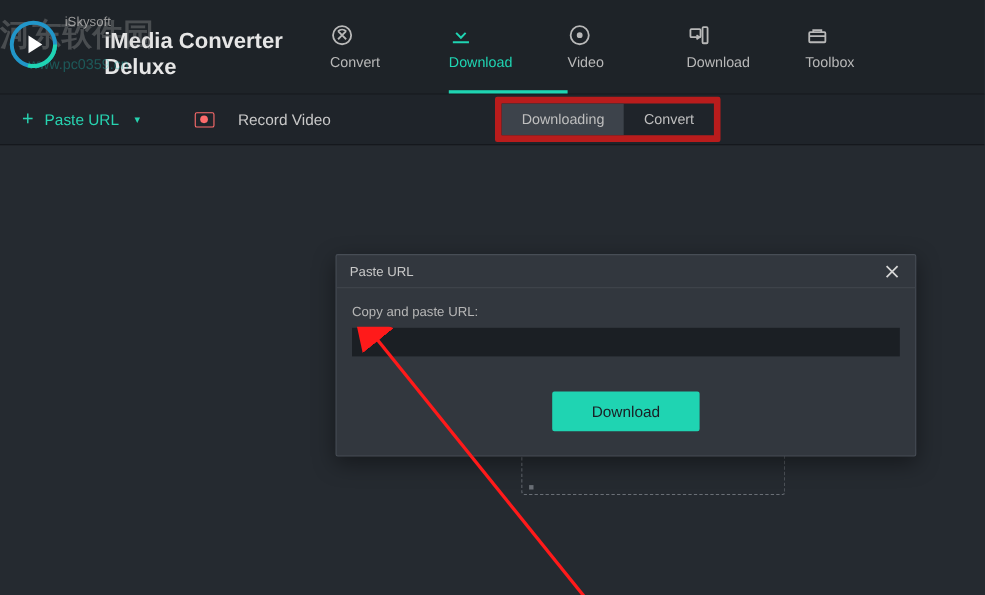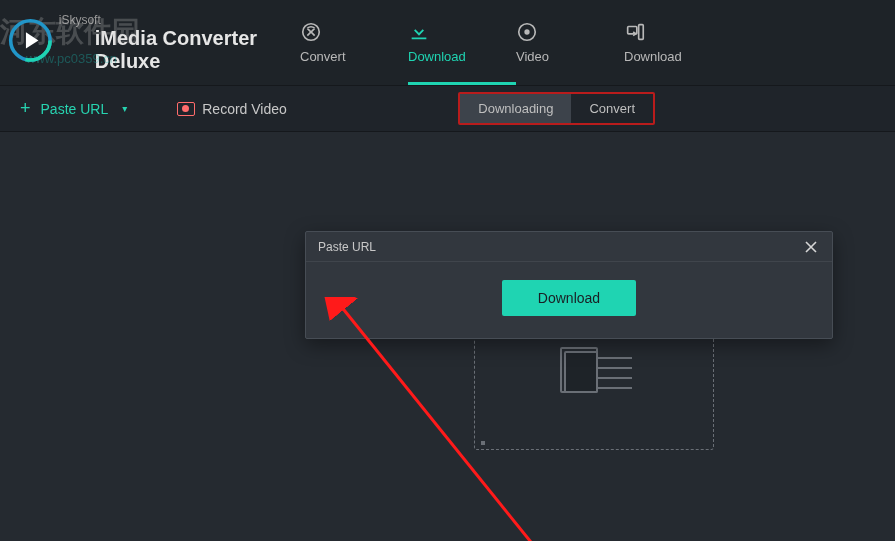--- a/index.html
+++ b/index.html
@@ -117,21 +117,21 @@
       font-size: 18px;
       font-weight: 300;
     }
     .paste-url-btn .caret {
       font-size: 10px;
       margin-left: 4px;
     }
     .record-video-btn {
       display: flex;
       align-items: center;
-      gap: 7px;
+      gap: 21px;
       color: #c8c8c8;
       font-size: 14px;
       cursor: pointer;
     }
     .record-icon {
       width: 18px;
       height: 14px;
       border: 1.5px solid #ff6c6c;
       border-radius: 2px;
       position: relative;
@@ -142,21 +142,21 @@
       left: 4px;
       top: 2px;
       width: 7px;
       height: 7px;
       background: #ff6c6c;
       border-radius: 50%;
     }
     .toolbar-spacer { flex: 1; }
     .seg {
       display: flex;
-      border: 2px solid #b91c1c;
+      border: 6px solid #b91c1c;
       border-radius: 2px;
       overflow: hidden;
       margin-right: 220px;
     }
     .seg-btn {
       padding: 7px 18px;
       font-size: 13px;
       color: #bfbfbf;
       cursor: pointer;
     }
@@ -336,20 +336,27 @@
       <span class="tab-label">Video</span>
     </div>
     <div class="tab">
       <svg viewBox="0 0 24 24" fill="none" stroke="currentColor" stroke-width="1.8">
           <rect x="4" y="6" width="10" height="8" rx="1"></rect>
           <rect x="16" y="4" width="5" height="16" rx="1"></rect>
           <path d="M10 12l3 2-3 2"></path>
         </svg>
       <span class="tab-label">Download</span>
     </div>
+    <div class="tab">
+      <svg viewBox="0 0 24 24" fill="none" stroke="currentColor" stroke-width="1.8">
+          <rect x="4" y="9" width="16" height="10" rx="1"></rect>
+          <path d="M8 9V7h8v2M4 13h16"></path>
+        </svg>
+      <span class="tab-label">Toolbox</span>
+    </div>
   </div>
 </div>
 
 <div class="toolbar">
   <div class="paste-url-btn">
     <span class="plus">+</span>
     <span>Paste URL</span>
     <span class="caret">▾</span>
   </div>
   <div class="record-video-btn">
@@ -379,20 +386,24 @@
 
   <div class="dialog">
     <div class="dialog-title">
       <span>Paste URL</span>
       <span class="dialog-close">
         <svg width="14" height="14" viewBox="0 0 14 14" stroke="currentColor" stroke-width="1.6">
             <path d="M2 2l10 10M12 2L2 12"></path>
           </svg>
       </span>
     </div>
+    <div class="dialog-body">
+      <div class="dialog-label">Copy and paste URL:</div>
+      <input class="url-input" type="text" value="" style="">
+    </div>
     <div class="dialog-footer">
       <button class="download-btn">Download</button>
     </div>
   </div>
 
   <svg class="arrow" viewBox="0 0 360 380">
     <defs>
       <marker id="ah" markerWidth="12" markerHeight="12" refX="2" refY="6" orient="auto">
         <polygon points="0,0 12,6 0,12" fill="#ff1a1a"></polygon>
       </marker>

